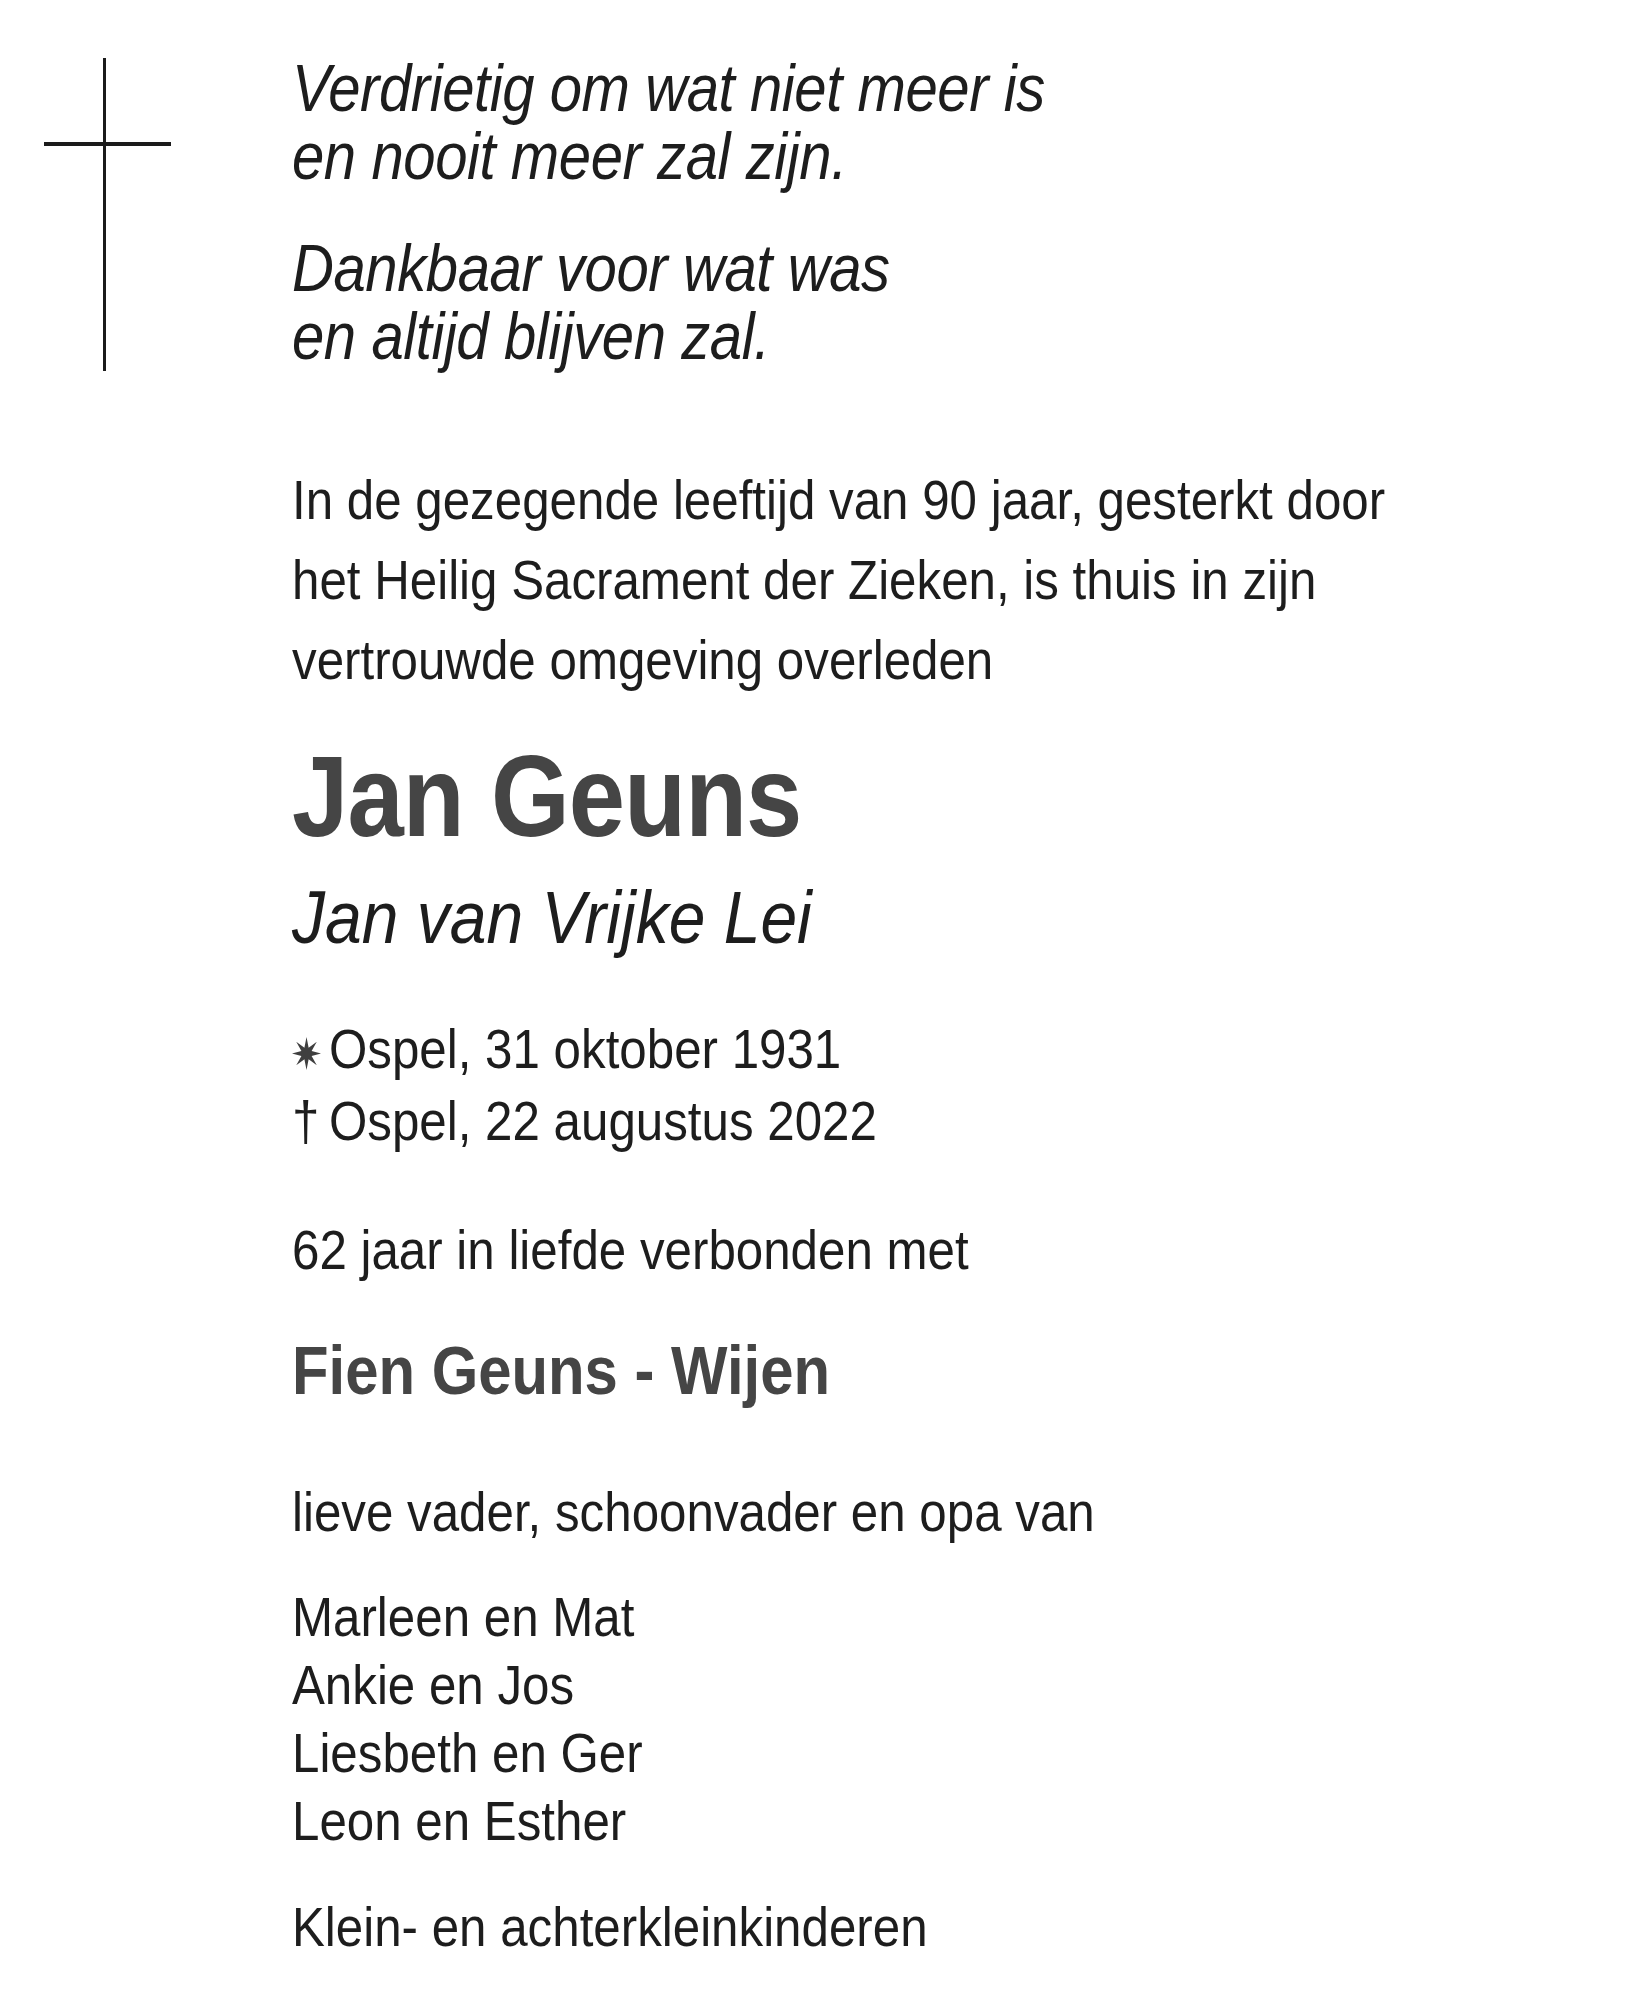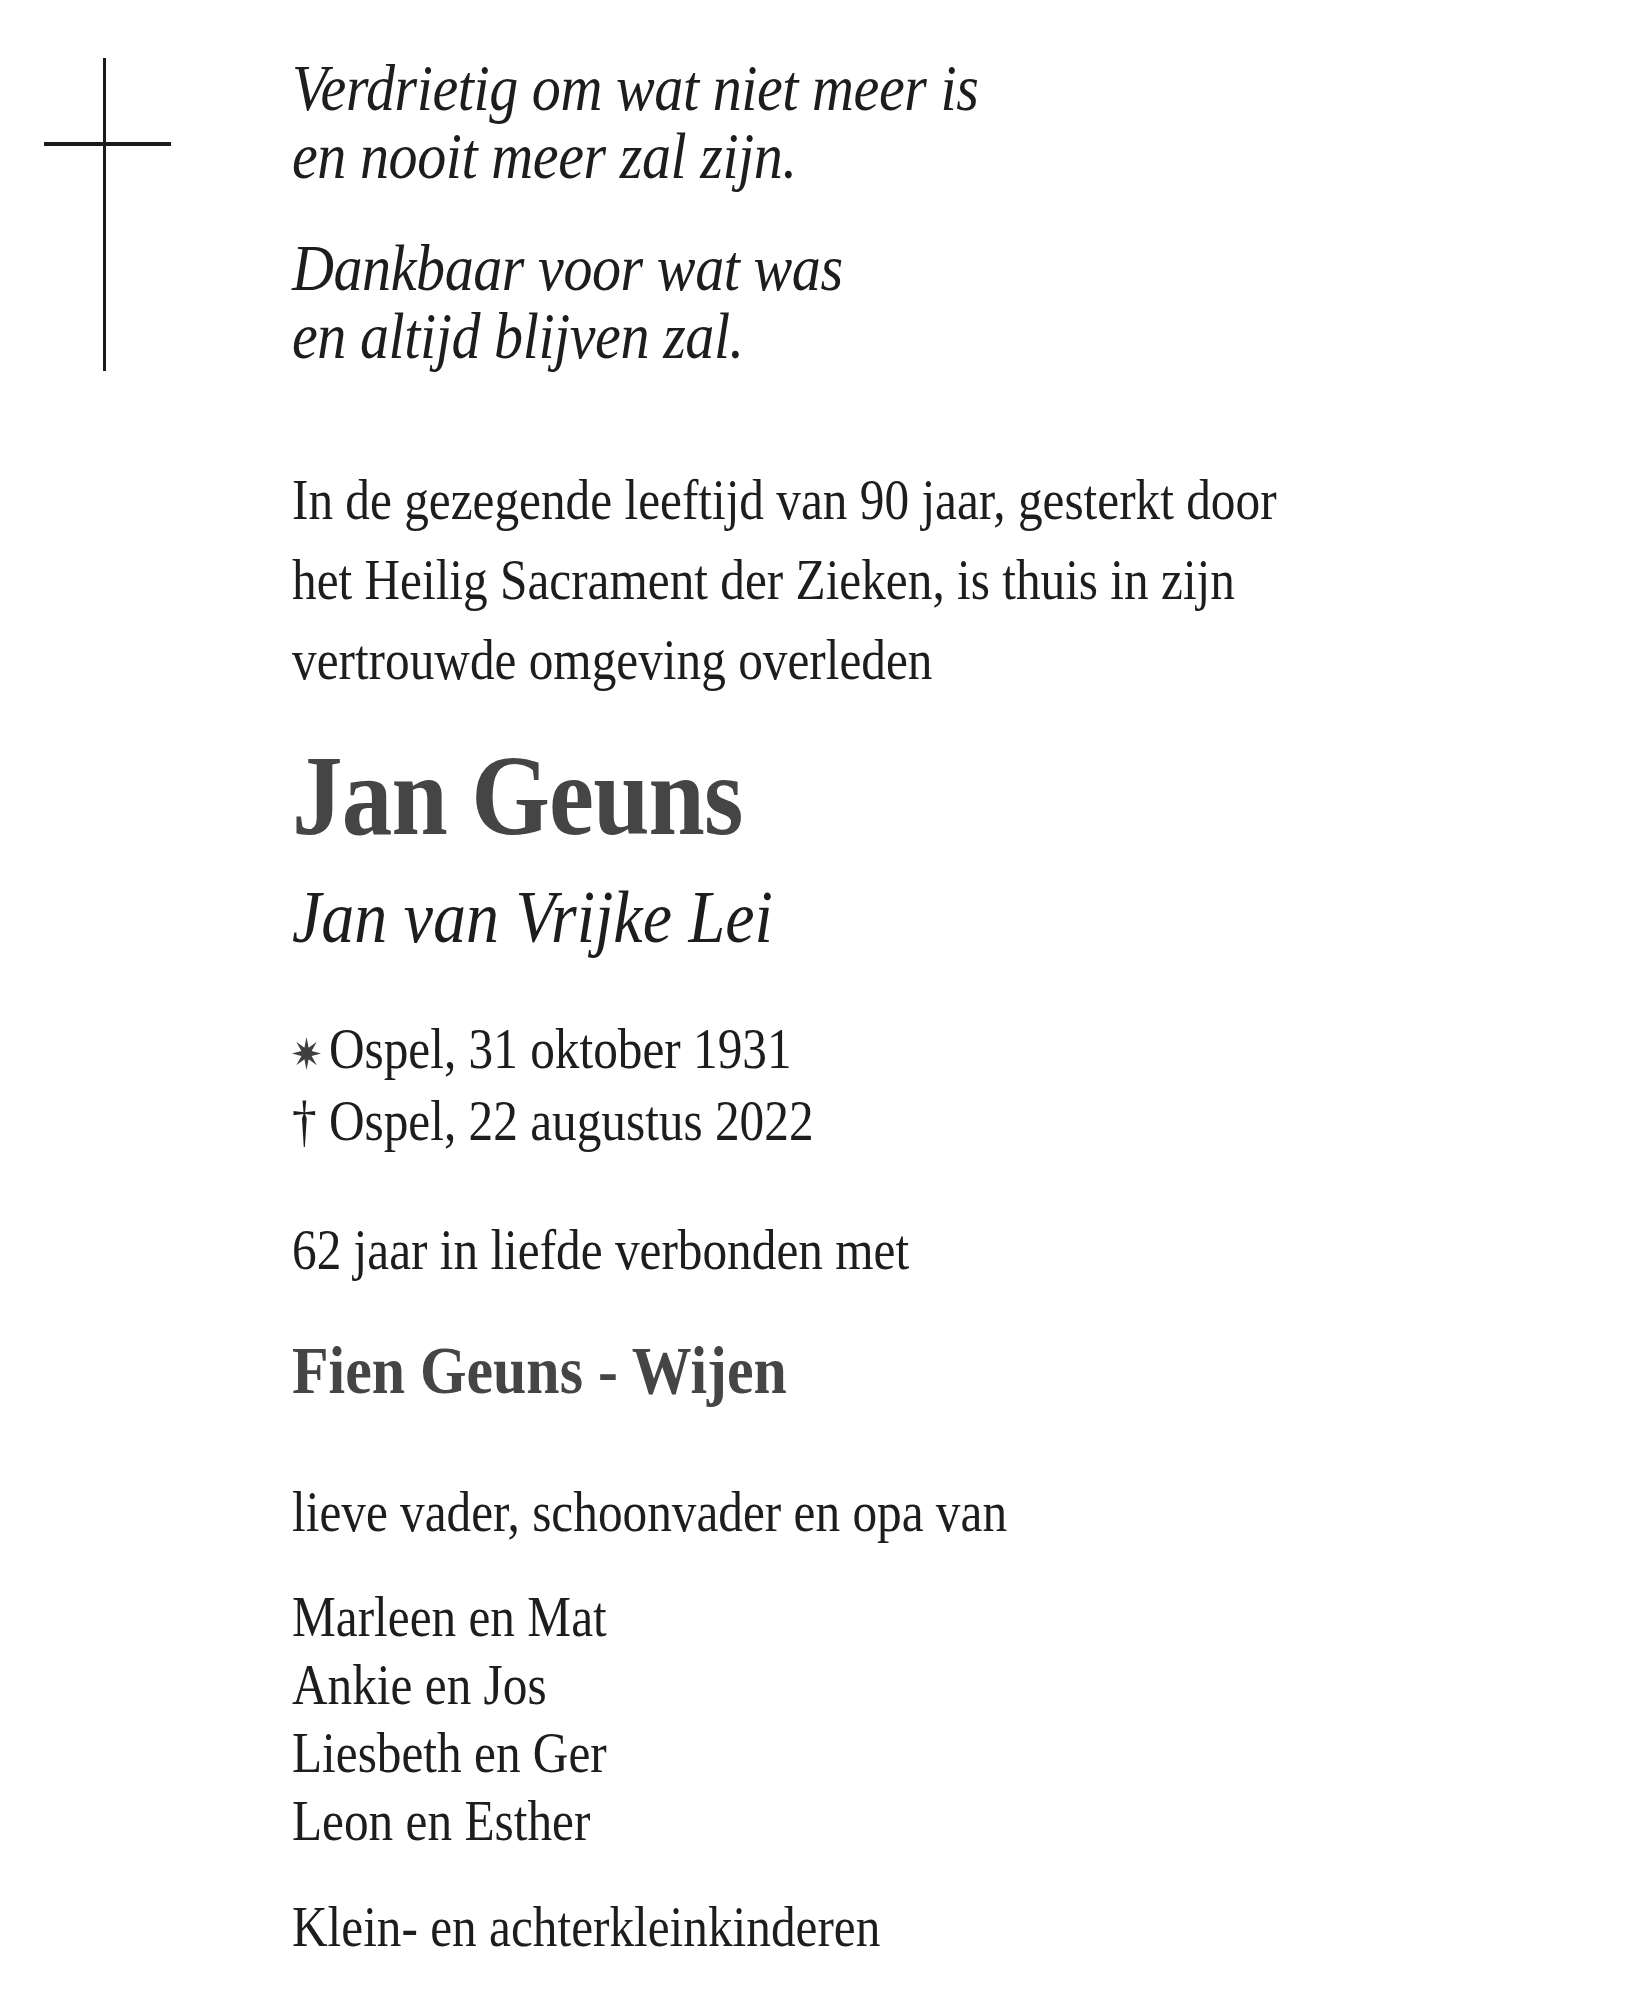--- a/index.html
+++ b/index.html
@@ -2,21 +2,21 @@
 <html><head>
 <meta charset="utf-8">
 <style>
   html, body { margin: 0; padding: 0; background: #ffffff; }
   .page {
     position: relative;
     width: 1652px;
     height: 2016px;
     background: #ffffff;
     overflow: hidden;
-    font-family: Liberation Serif, serif;
+    font-family: Liberation Sans, sans-serif;
     color: #1d1d1d;
   }
 
   
   .cross { position: absolute; left: 0; top: 0; }
   .cross-v { position: absolute; left: 103px; top: 58px; width: 3px; height: 313px; background: #1b1b1b; }
   .cross-h { position: absolute; left: 44px; top: 142px; width: 127px; height: 4px; background: #1b1b1b; }
 
   
   .content {

